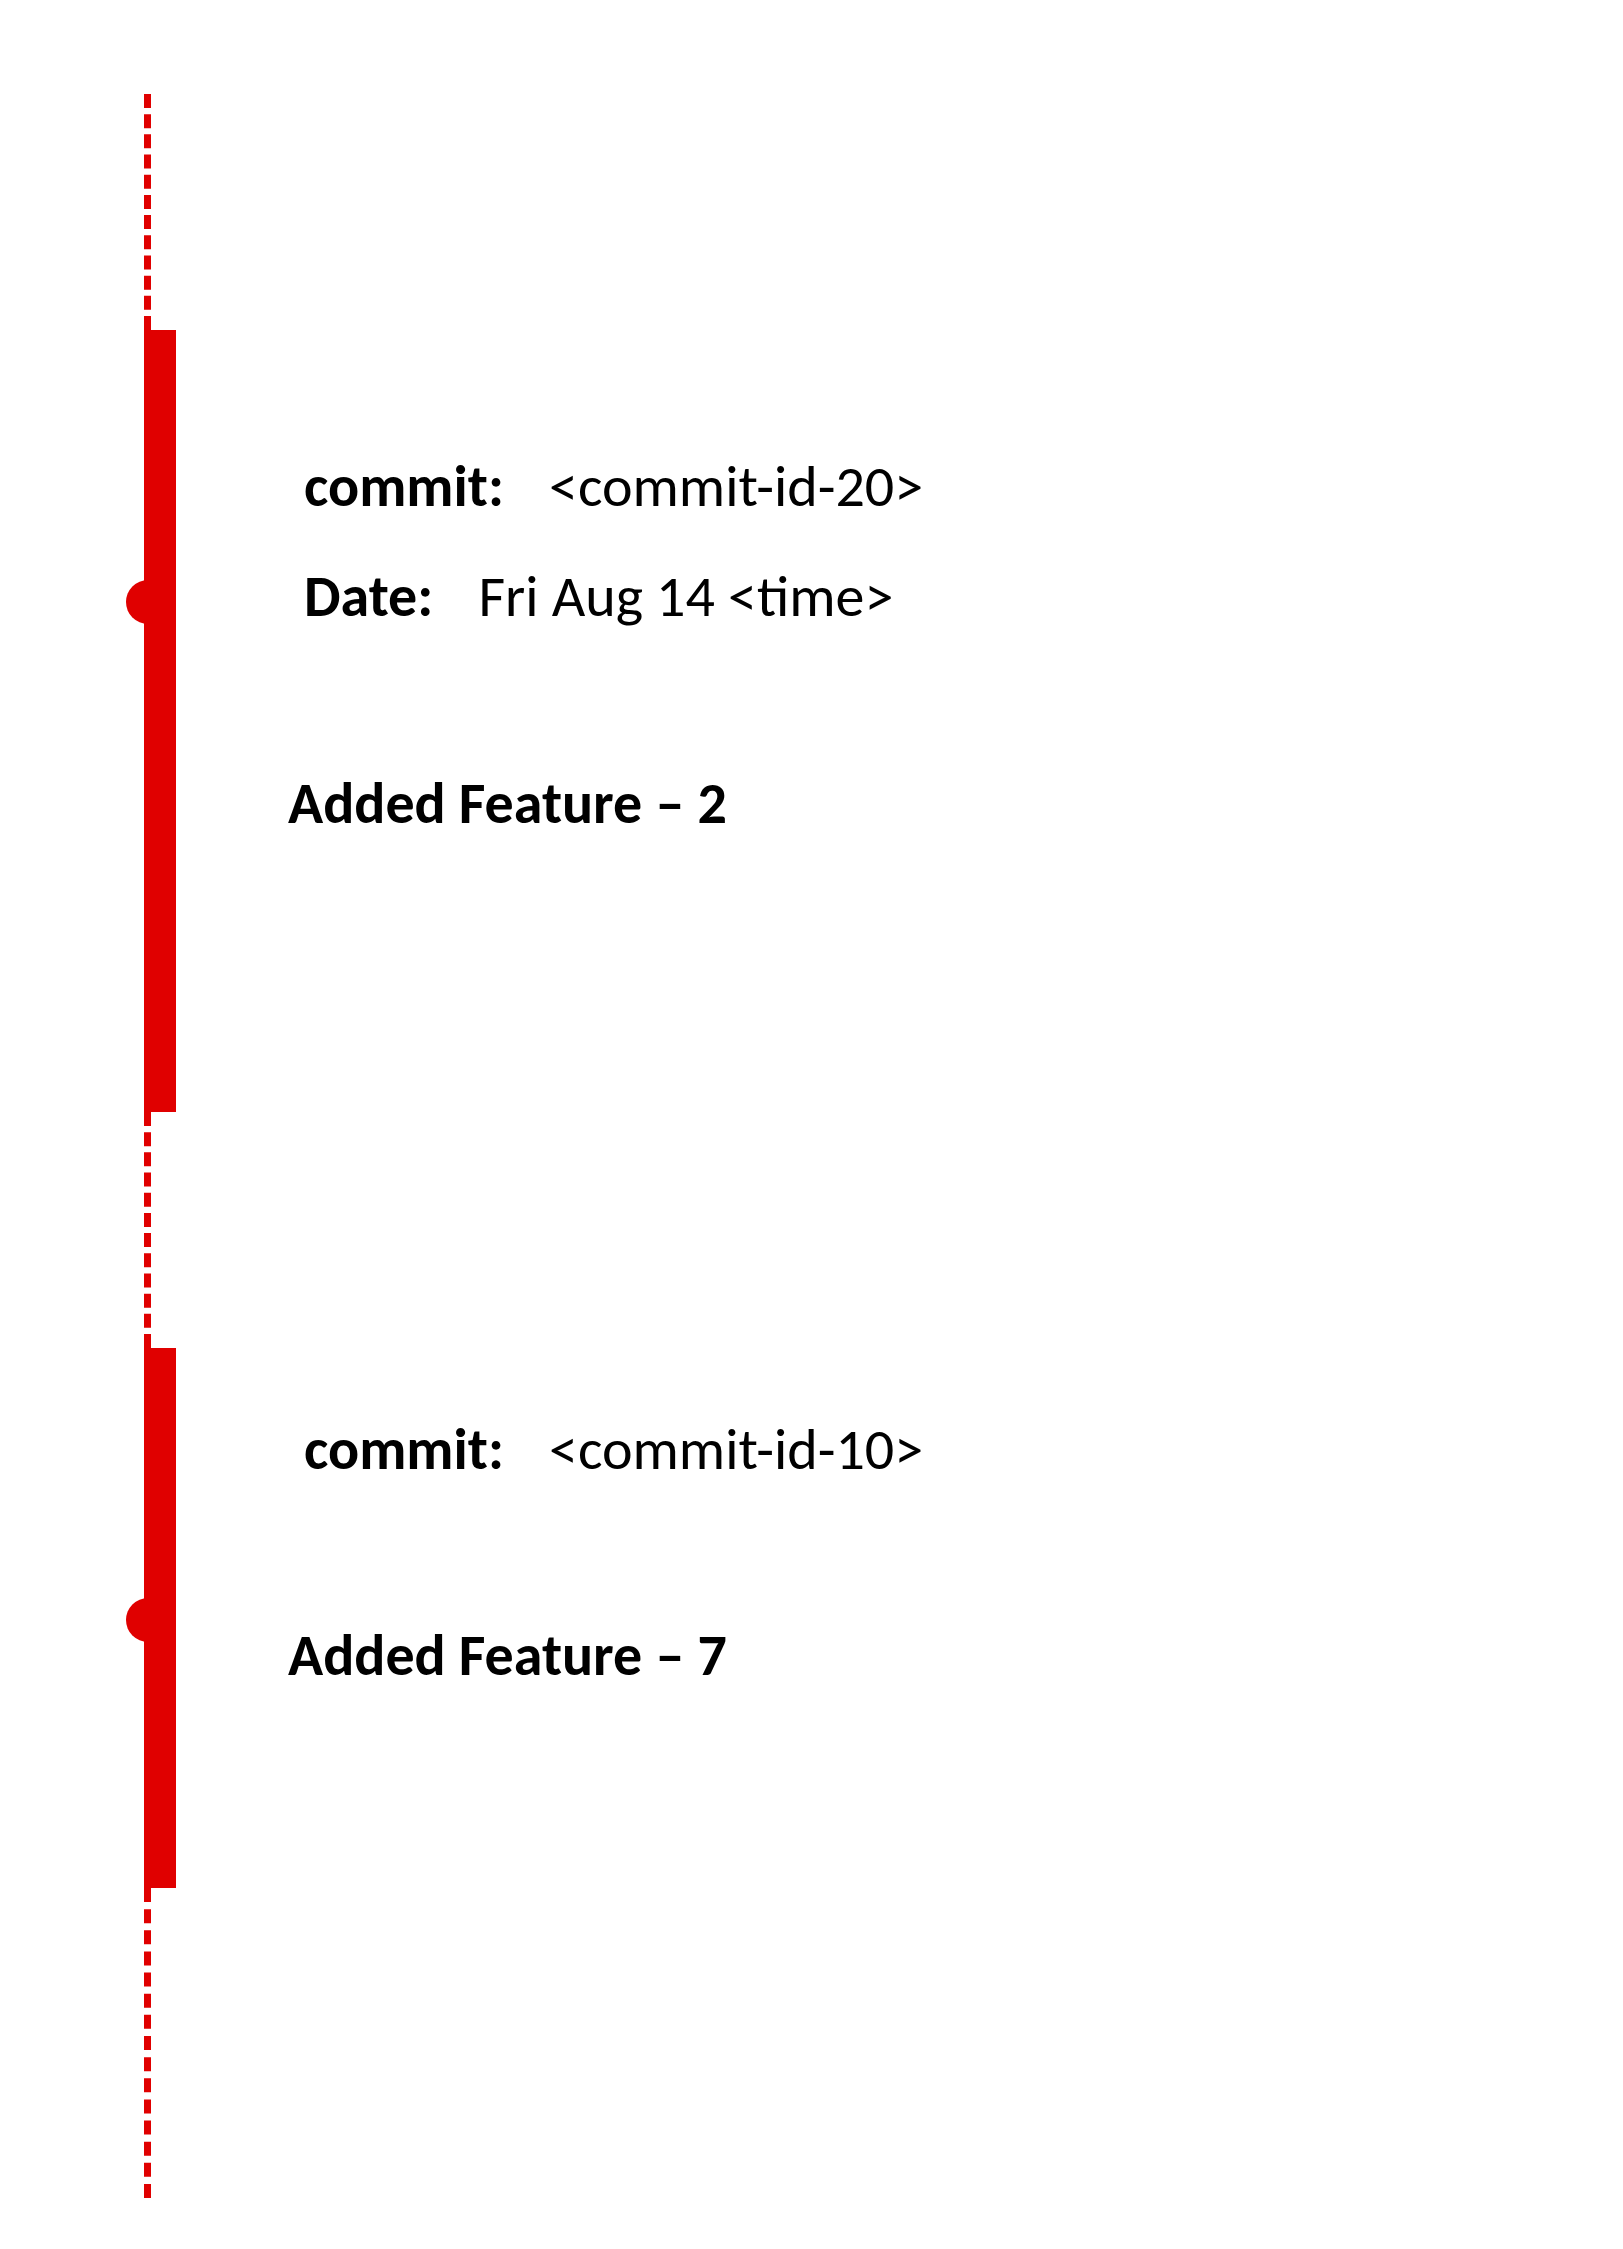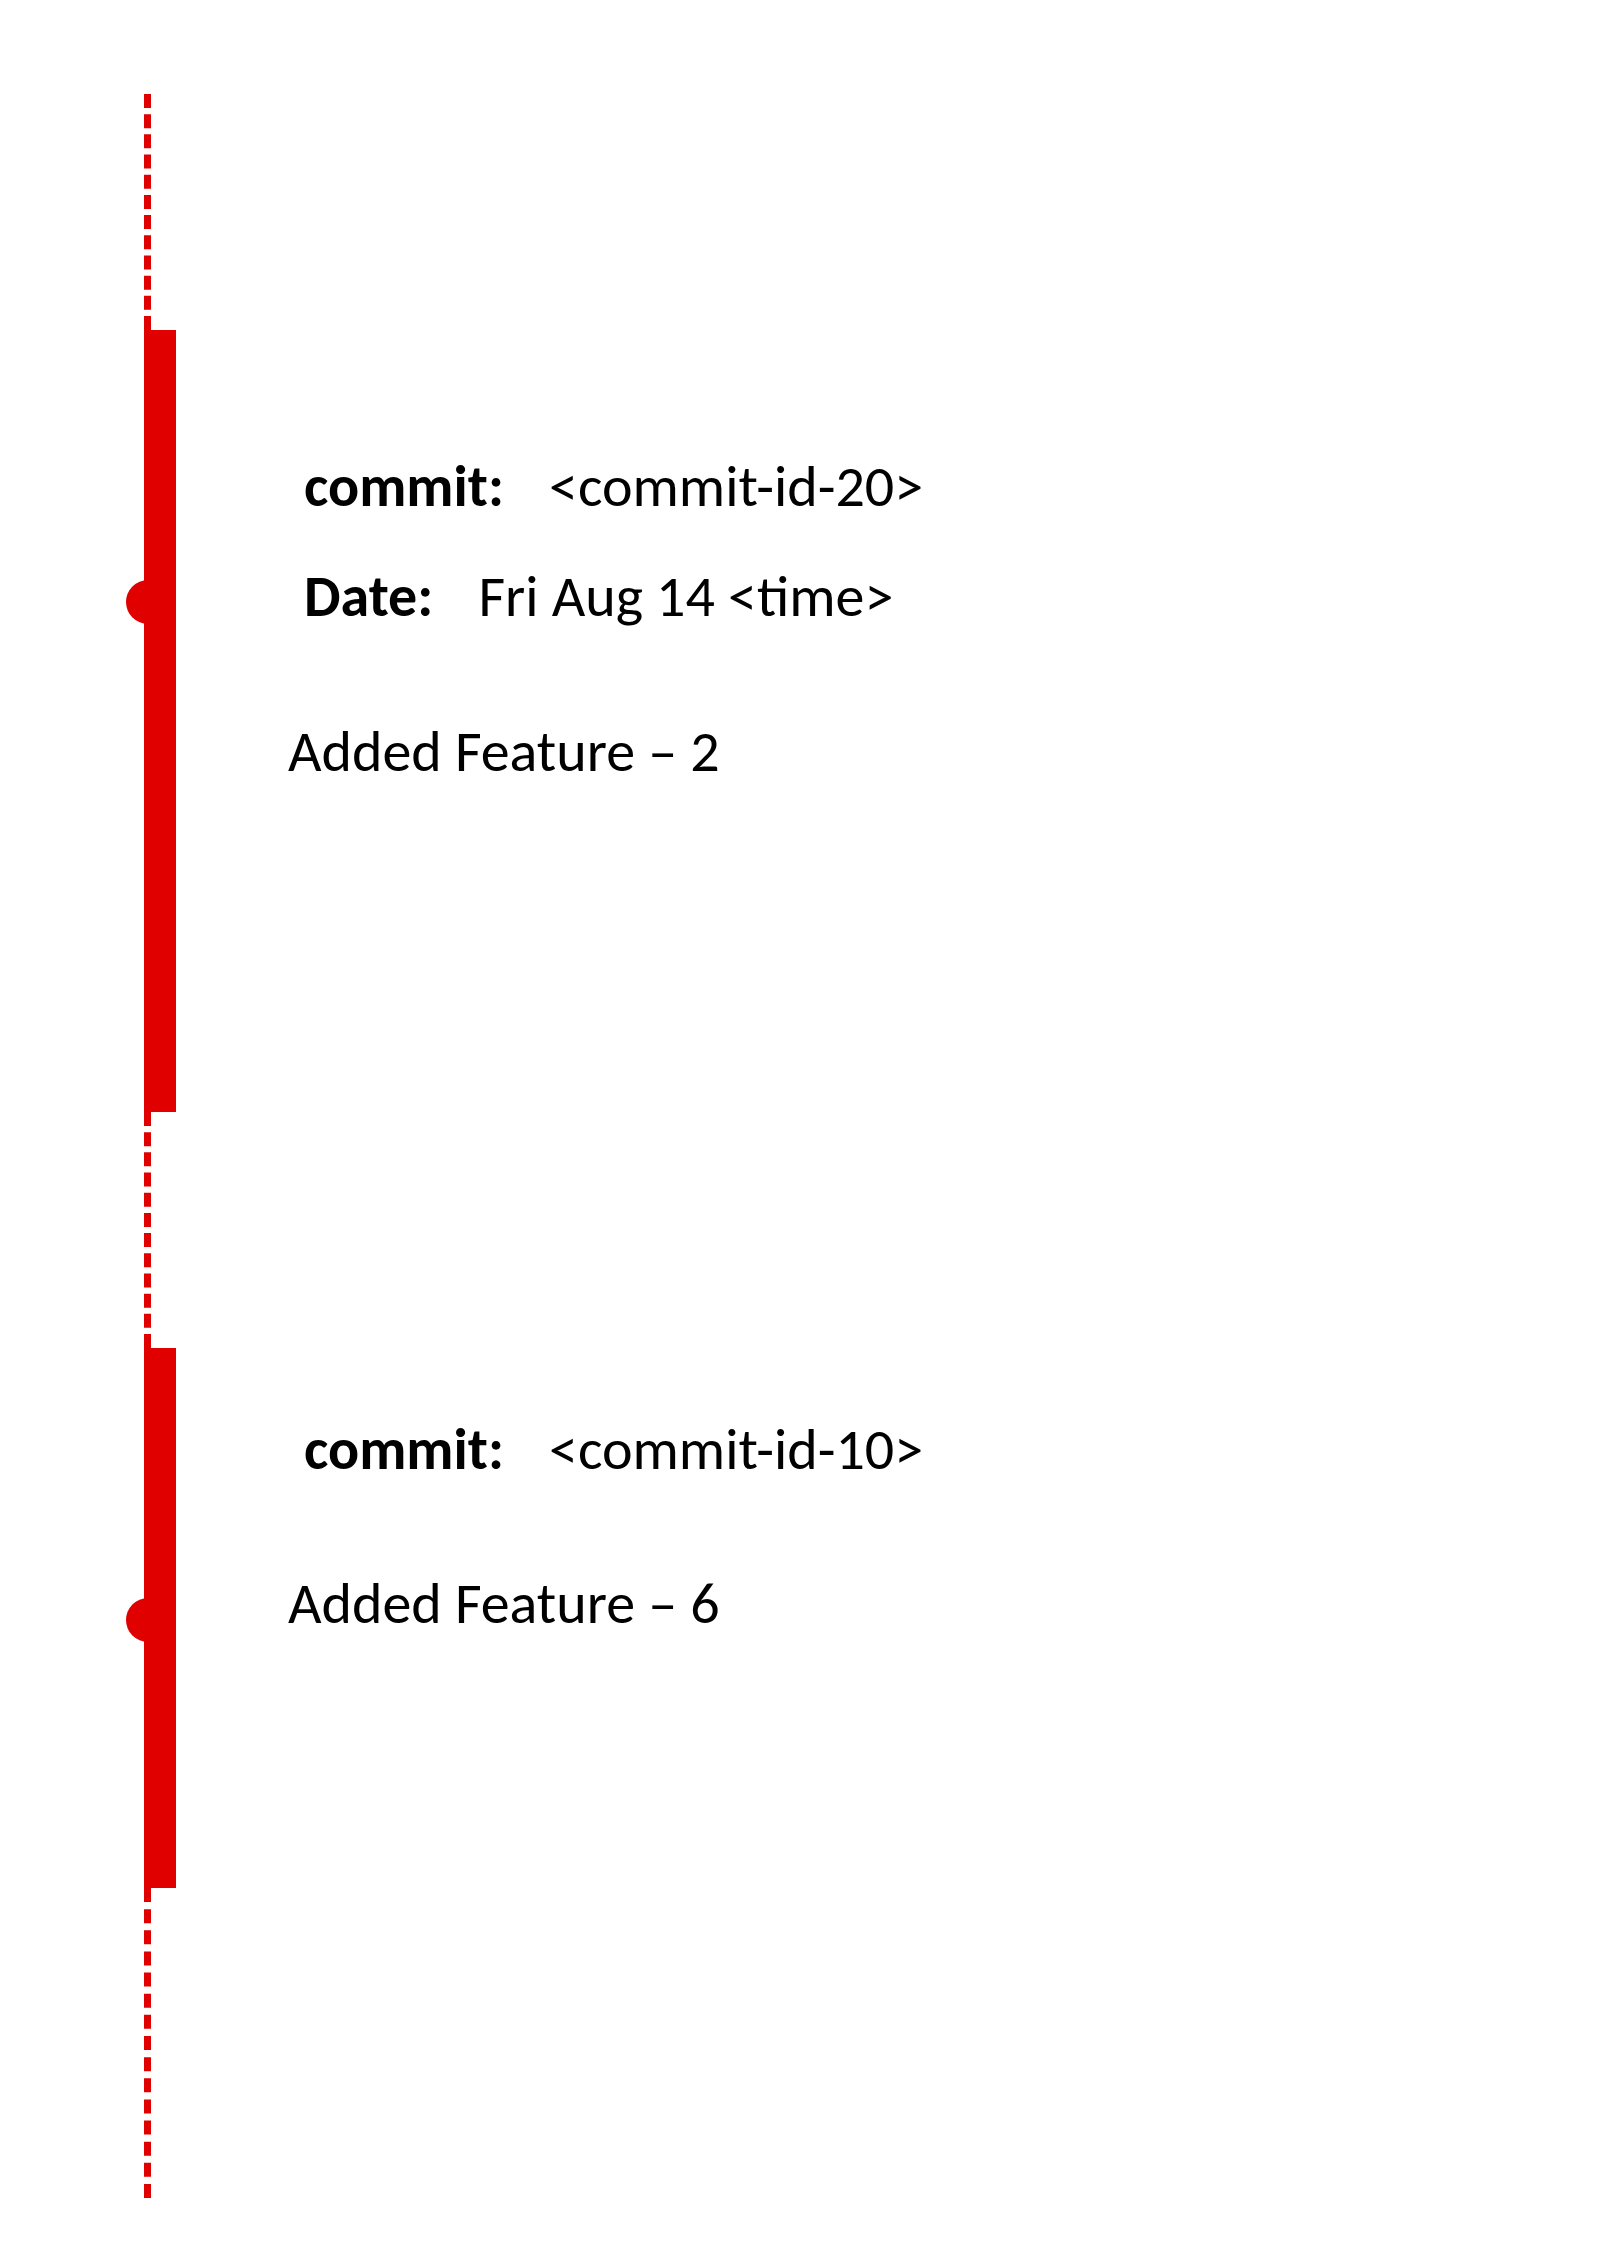--- a/index.html
+++ b/index.html
@@ -80,22 +80,22 @@
     .commit-1 {
       top: 400px;
     }
     .commit-2 {
       top: 1363px;
     }
     .bold {
       font-weight: 700;
     }
     .message {
-      margin-top: 44px;
-      font-weight: 400;
+      margin-top: 96px;
+      font-weight: 700;
     }
   </style>
 </head>
 <body>
 
 <div class="timeline-container">
 
   <div class="line-dashed dash-top"></div>
   <div class="line solid-1"></div>
   <div class="line-dashed dash-mid"></div>
@@ -112,16 +112,16 @@
     <div>
       <span class="bold">Date:</span><span> Fri Aug 14 &lt;time&gt;</span>
     </div>
     <div class="message">Added Feature – 2</div>
   </div>
 
   <div class="commit-block commit-2">
     <div>
       <span class="bold">commit:</span><span> &lt;commit-id-10&gt;</span>
     </div>
-    <div class="message">Added Feature – 6</div>
+    <div class="message">Added Feature – 7</div>
   </div>
 
 </div>
 
 </body></html>

